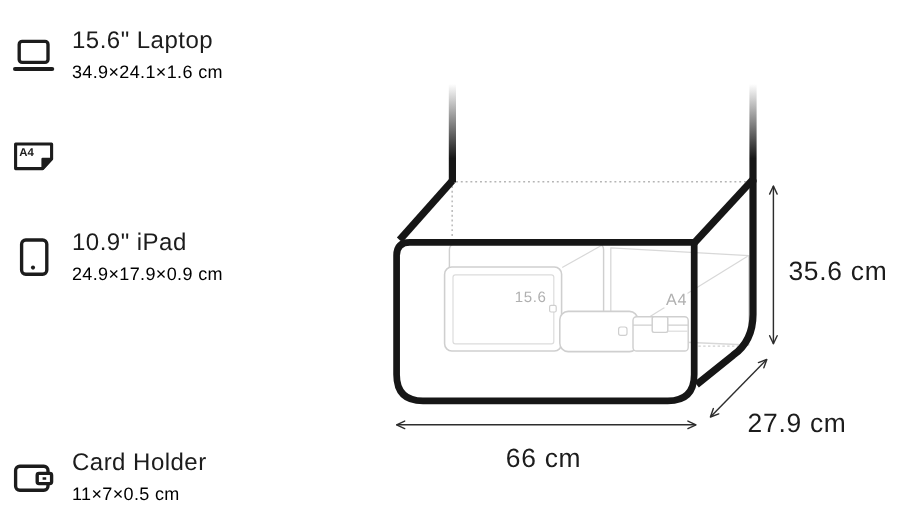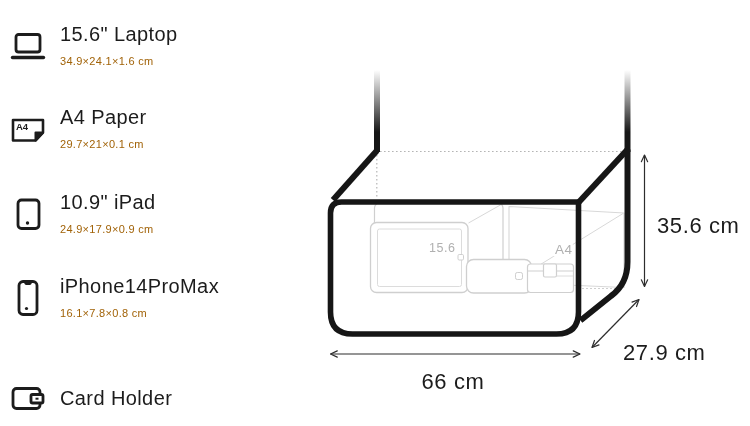--- a/index.html
+++ b/index.html
@@ -5,21 +5,21 @@
   html,body{margin:0;padding:0;background:#fff;}
   body{font-family:"Liberation Sans","DejaVu Sans",sans-serif;}
   .stage{position:relative;width:750px;height:426px;background:#ffffff;overflow:hidden;}
 
   
   .panel{position:absolute;left:0;top:0;width:300px;height:426px;}
   .row{position:absolute;left:8px;display:flex;align-items:center;height:52px;}
   .icon-box{width:40px;display:flex;justify-content:center;align-items:center;flex:0 0 40px;}
   .texts{margin-left:12px;}
   .title{font-size:20px;line-height:26px;color:#1c1c1c;letter-spacing:0.4px;white-space:nowrap;}
-  .dims{font-size:11px;line-height:20px;margin-top:4px;color:#a16207;letter-spacing:0.3px;white-space:nowrap;}
+  .dims{font-size:15px;line-height:20px;margin-top:4px;color:#000000;letter-spacing:0.3px;white-space:nowrap;}
 
   
   .diagram{position:absolute;left:0;top:0;}
   text{font-family:"Liberation Sans","DejaVu Sans",sans-serif;}
   .dim-label{font-size:22px;fill:#1c1c1c;letter-spacing:0.6px;}
   .tag-label{fill:#b0b0b0;letter-spacing:0.5px;}
 </style>
 </head>
 <body>
 
@@ -41,63 +41,47 @@
     </div>
 
     <div class="row" style="top:103px">
       <div class="icon-box">
         <svg width="34" height="27" viewBox="0 0 34 27">
           <path d="M2,4 H32 V16.5 L24.5,24.5 H2 Z" fill="none" stroke="#1c1c1c" stroke-width="2.6" stroke-linejoin="round"></path>
           <path d="M32,16.5 L24.5,16.5 L24.5,24.5 Z" fill="#1c1c1c" stroke="#1c1c1c" stroke-width="2" stroke-linejoin="round"></path>
           <text x="5" y="14" font-size="9.5" font-weight="bold" fill="#1c1c1c">A4</text>
         </svg>
       </div>
-      <div class="texts">
-        <div class="title">A4 Paper</div>
-        <div class="dims">29.7×21×0.1 cm</div>
-      </div>
     </div>
 
     <div class="row" style="top:188px">
       <div class="icon-box">
         <svg width="27" height="33" viewBox="0 0 27 33">
           <rect x="3" y="2" width="21" height="28.5" rx="3.5" fill="none" stroke="#1c1c1c" stroke-width="2.8"></rect>
           <circle cx="12.5" cy="25" r="1.7" fill="#1c1c1c"></circle>
         </svg>
       </div>
       <div class="texts">
         <div class="title">10.9" iPad</div>
         <div class="dims">24.9×17.9×0.9 cm</div>
       </div>
     </div>
 
-    <div class="row" style="top:272px">
-      <div class="icon-box">
-        <svg width="24" height="38" viewBox="0 0 24 38">
-          <rect x="3" y="2.5" width="18" height="33" rx="4" fill="none" stroke="#1c1c1c" stroke-width="2.8"></rect>
-          <rect x="8.5" y="2.5" width="7" height="3.4" rx="1.7" fill="#1c1c1c"></rect>
-          <circle cx="10.5" cy="29.5" r="1.6" fill="#1c1c1c"></circle>
-        </svg>
-      </div>
-      <div class="texts">
-        <div class="title">iPhone14ProMax</div>
-        <div class="dims">16.1×7.8×0.8 cm</div>
-      </div>
-    </div>
 
     <div class="row" style="top:372px">
       <div class="icon-box">
         <svg width="34" height="29" viewBox="0 0 34 29">
           <rect x="2" y="4.5" width="27" height="20" rx="3.5" fill="none" stroke="#1c1c1c" stroke-width="2.8"></rect>
           <rect x="20" y="10.5" width="12" height="8.5" rx="1.5" fill="#ffffff" stroke="#1c1c1c" stroke-width="2.8"></rect>
           <line x1="24.5" y1="14.7" x2="27.5" y2="14.7" stroke="#1c1c1c" stroke-width="2"></line>
         </svg>
       </div>
       <div class="texts">
         <div class="title">Card Holder</div>
+        <div class="dims">11×7×0.5 cm</div>
       </div>
     </div>
 
   </div>
 
   <svg class="diagram" width="750" height="426" viewBox="0 0 750 426">
     <defs>
       <linearGradient id="strapFade" gradientUnits="userSpaceOnUse" x1="0" y1="70" x2="0" y2="132">
         <stop offset="0" stop-color="#161616" stop-opacity="0"></stop>
         <stop offset="1" stop-color="#161616" stop-opacity="1"></stop>

